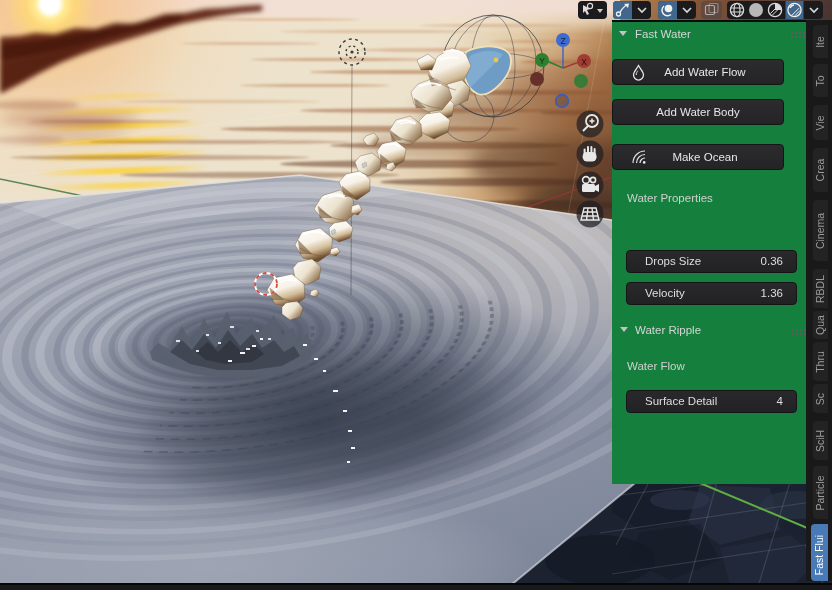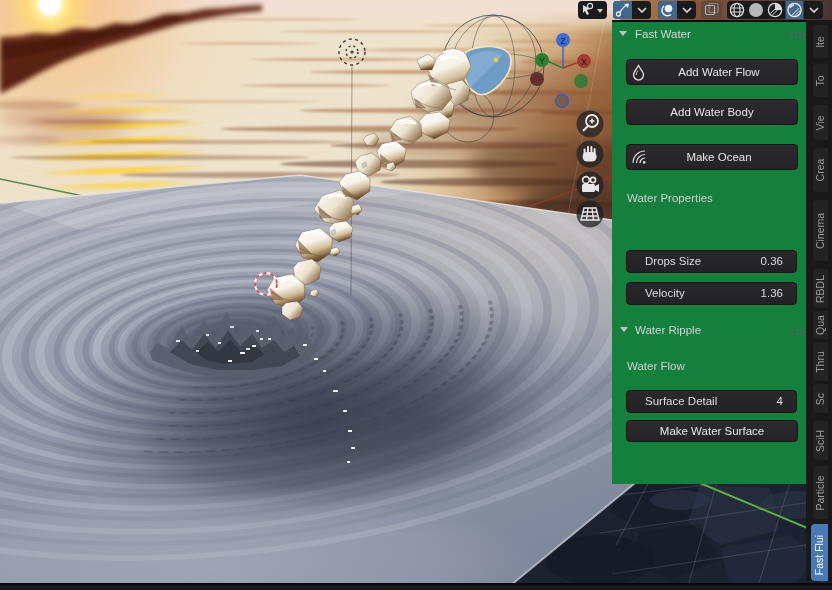--- a/index.html
+++ b/index.html
@@ -22,21 +22,21 @@
   #sunrefl{left:25px;top:92px;width:240px;height:210px;filter:blur(1px);
     background:repeating-linear-gradient(178deg, rgba(252,222,110,0) 0 3px, rgba(250,212,80,1) 5px 9px, rgba(252,222,110,0) 11px 15px);
     -webkit-mask-image:radial-gradient(ellipse 52% 48% at 40% 28%, #000 25%, transparent 72%);
     mask-image:radial-gradient(ellipse 52% 48% at 40% 28%, #000 25%, transparent 72%);}
   
   .hgrp{position:absolute;top:1px;height:18px;background:#1b1b1d;border-radius:4px;}
   
   #panel{left:612px;top:20px;width:194px;height:462px;background:#15803d;border-top:2px solid #0c0c0c;}
   .phead{position:absolute;left:0;color:#d5d5d5;font-size:11.5px;}
   .plabel{position:absolute;color:#cfcfcf;font-size:11.5px;text-align:center;}
-  .pbtn{position:absolute;left:14px;width:172px;height:26px;background:linear-gradient(#2c2c2e,#242426);
+  .pbtn{position:absolute;left:0;width:172px;height:26px;background:linear-gradient(#2c2c2e,#242426);
         border:1px solid #151517;border-radius:4px;box-sizing:border-box;
         color:#e6e6e6;font-size:11.5px;text-align:center;line-height:24px;}
   .pfield{position:absolute;left:14px;width:171px;height:23px;background:linear-gradient(#29292b,#222224);
         border:1px solid #151517;border-radius:4px;box-sizing:border-box;
         color:#dedede;font-size:11.5px;line-height:21px;}
   .pfield .lab{position:absolute;left:18px;}
   .pfield .val{position:absolute;right:13px;}
   .grip{position:absolute;width:17px;height:7px;
      background-image:radial-gradient(circle, #5d5d5d 0 .8px, transparent 1px);
      background-size:4px 4px;}
@@ -484,21 +484,20 @@
 
     <div class="tri" style="left:8px;top:305px;"></div>
     <div class="phead" style="left:23px;top:302px;">Water Ripple</div>
     <div class="grip" style="left:179px;top:306px;"></div>
 
     <div class="plabel" style="left:15px;top:338px;">Water Flow</div>
     <div class="pfield" style="top:368px;">
         <span class="lab">Surface Detail</span>
         <span class="val">4</span>
       </div>
-    <div class="pbtn" style="top:398px;height:22px;line-height:20px;">Make Water Surface</div>
   </div>
 
   <div class="abs" id="tabs">
     <div class="tab" style="top:5px;height:33px;">
         <span>Ite</span>
       </div>
     <div class="tab" style="top:44px;height:33px;">
         <span>To</span>
       </div>
     <div class="tab" style="top:85px;height:35px;">

